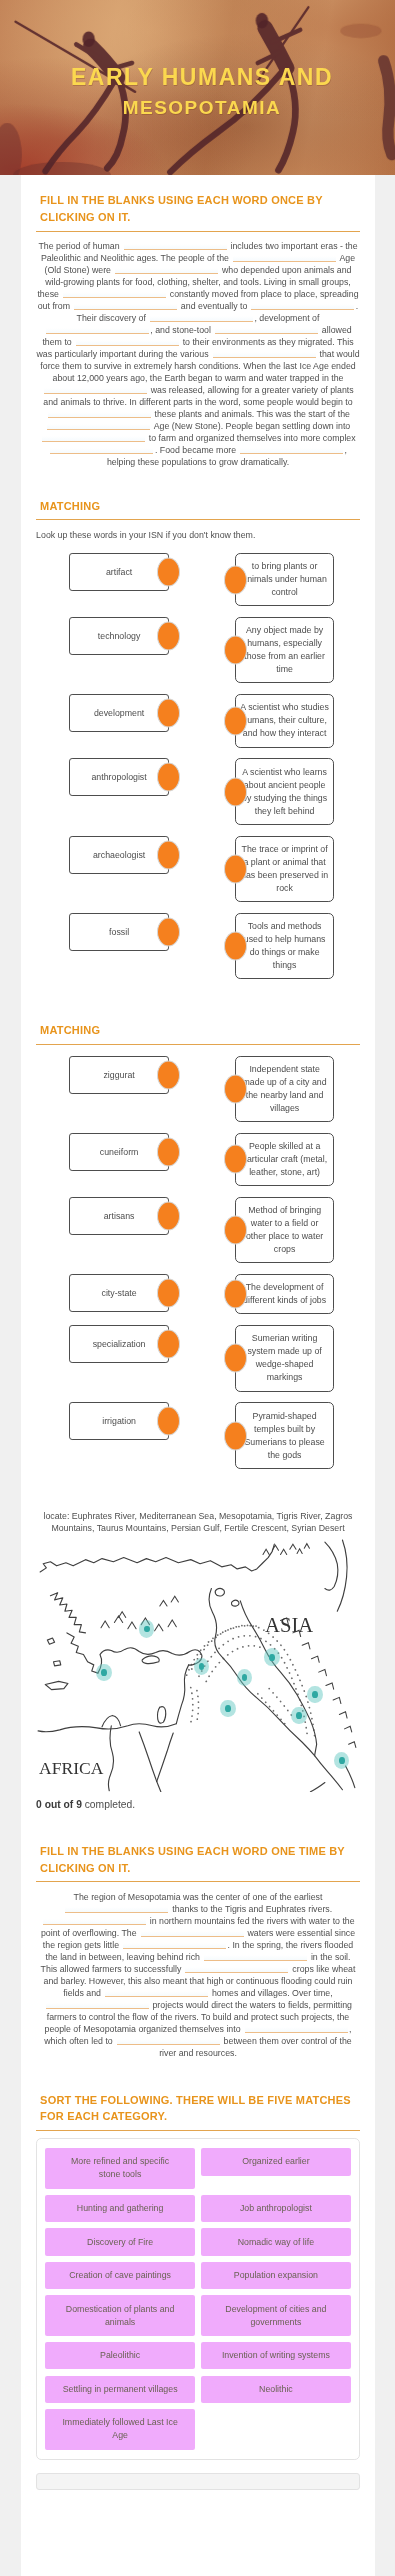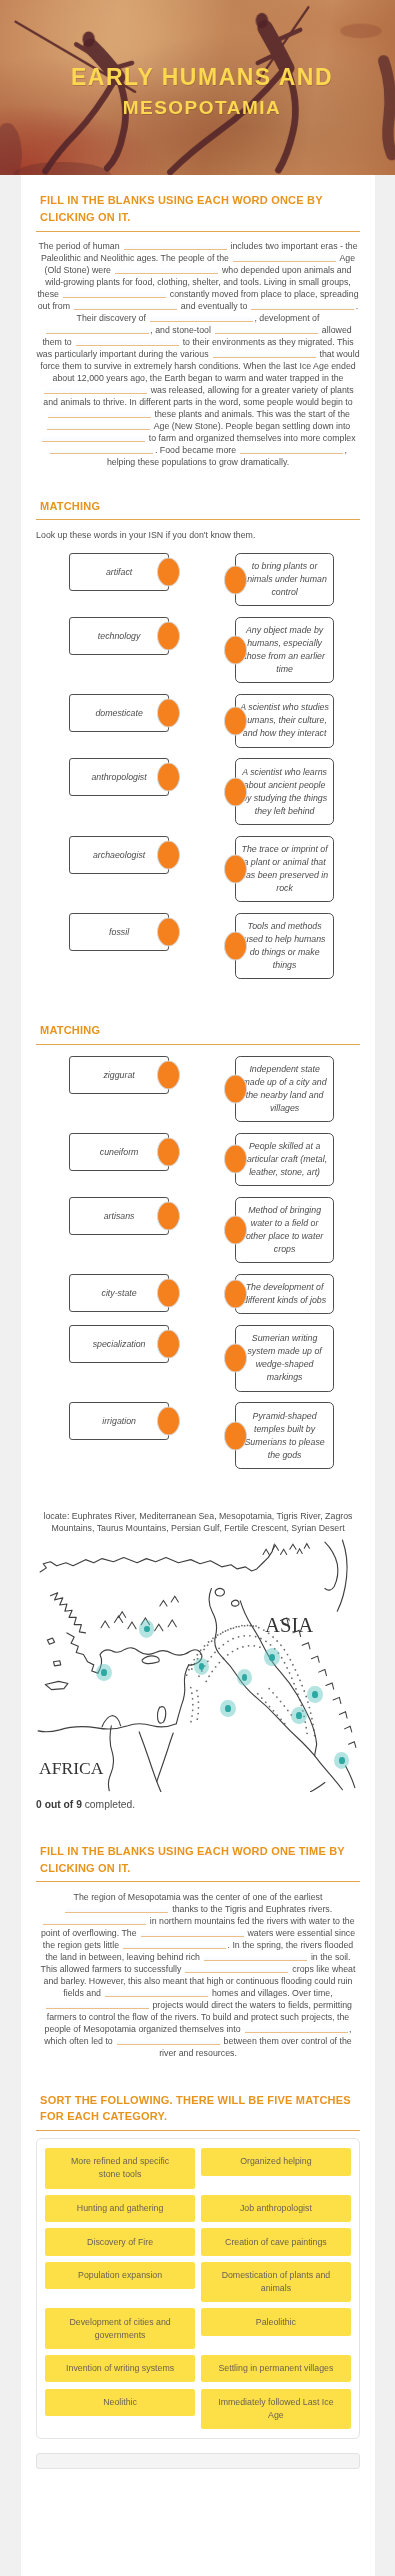--- a/index.html
+++ b/index.html
@@ -44,21 +44,21 @@
   .blank{
     display:inline-block;width:103px;height:6.7px;margin:0 1.5px;
     border-bottom:1px solid #EDBD88;vertical-align:-1px;
     background:linear-gradient(to top, rgba(240,248,252,.6), rgba(255,255,255,0) 70%);
   }
   
   .m-heading{margin-top:30px;}
   .m2-heading{margin-top:43px;}
   .intro{font-size:8.8px;line-height:14.4px;margin:7.2px 0 6.2px;}
   .match-rows{padding-left:33px;}
-  .match-row{display:flex;align-items:flex-start;margin-top:10.8px;font-style:italic;}
+  .match-row{display:flex;align-items:flex-start;margin-top:10.8px;}
   .term-box{
     position:relative;width:98px;height:36px;flex:0 0 98px;
     border:0.5px solid #4d4d4d;border-radius:3.1px;background:#fff;
     display:flex;align-items:center;justify-content:center;
     font-size:8.8px;color:#4d4d4d;text-align:center;
   }
   .def-box{
     position:relative;width:99px;margin-left:66px;box-sizing:border-box;
     border:0.5px solid #4d4d4d;border-radius:5.2px;background:#fff;
     padding:6.2px 4.1px;font-size:8.8px;line-height:13px;color:#4d4d4d;text-align:center;
@@ -86,21 +86,21 @@
   .progress b{color:#3b3b3b;}
   .f2-heading{margin-top:33px;}
   .sort-heading{margin-top:33px;}
   
   .sort-card{
     border:0.5px solid #E3E3E3;border-radius:5.2px;background:#fff;
     padding:9.3px 8.2px;margin-top:7.2px;
   }
   .tiles{display:grid;grid-template-columns:1fr 1fr;gap:6.2px;align-items:start;}
   .tile{
-    background:#fde047;border-radius:2.1px;color:#6A6254;
+    background:#f0abfc;border-radius:2.1px;color:#6A6254;
     font-size:8.8px;line-height:13px;text-align:center;padding:7.2px 14.4px;
   }
   
   .zones-card{
     background:#F4F4F4;border:0.5px solid #E2E2E2;border-radius:3.1px;
     margin-top:13.4px;padding:5.2px 6.2px 9.3px;
   }
   .zones{display:flex;flex-wrap:wrap;column-gap:6.2px;}
   
   .map-label{font-family:"Liberation Serif", serif;fill:#333;}
@@ -165,21 +165,21 @@
           <span>technology</span>
           <span class="dot right"></span>
         </div>
         <div class="def-box">
           <span>Any object made by humans, especially those from an earlier time</span>
           <span class="dot left"></span>
         </div>
       </div>
       <div class="match-row">
         <div class="term-box">
-          <span>domesticate</span>
+          <span>development</span>
           <span class="dot right"></span>
         </div>
         <div class="def-box">
           <span>A scientist who studies humans, their culture, and how they interact</span>
           <span class="dot left"></span>
         </div>
       </div>
       <div class="match-row">
         <div class="term-box">
           <span>anthropologist</span>
@@ -387,24 +387,25 @@
   <h2 class="sec-heading f2-heading">FILL IN THE BLANKS USING EACH WORD ONE TIME BY CLICKING ON IT.</h2>
   <hr class="divider">
   <p class="para">The region of Mesopotamia was the center of one of the earliest <span class="blank"></span> thanks to the Tigris and Euphrates rivers. <span class="blank"></span> in northern mountains fed the rivers with water to the point of overflowing. The <span class="blank"></span> waters were essential since the region gets little <span class="blank"></span>. In the spring, the rivers flooded the land in between, leaving behind rich <span class="blank"></span> in the soil. This allowed farmers to successfully <span class="blank"></span> crops like wheat and barley. However, this also meant that high or continuous flooding could ruin fields and <span class="blank"></span> homes and villages. Over time, <span class="blank"></span> projects would direct the waters to fields, permitting farmers to control the flow of the rivers. To build and protect such projects, the people of Mesopotamia organized themselves into <span class="blank"></span>, which often led to <span class="blank"></span> between them over control of the river and resources.</p>
 
   <h2 class="sec-heading sort-heading">SORT THE FOLLOWING.  THERE WILL BE FIVE MATCHES FOR EACH CATEGORY.</h2>
   <hr class="divider">
   <div class="sort-card">
     <div class="tiles">
 
     <div class="tile">More refined and specific stone tools</div>
-        <div class="tile">Organized helping</div>
+        <div class="tile">Organized earlier</div>
         <div class="tile">Hunting and gathering</div>
         <div class="tile">Job anthropologist</div>
         <div class="tile">Discovery of Fire</div>
+        <div class="tile">Nomadic way of life</div>
         <div class="tile">Creation of cave paintings</div>
         <div class="tile">Population expansion</div>
         <div class="tile">Domestication of plants and animals</div>
         <div class="tile">Development of cities and governments</div>
         <div class="tile">Paleolithic</div>
         <div class="tile">Invention of writing systems</div>
         <div class="tile">Settling in permanent villages</div>
         <div class="tile">Neolithic</div>
         <div class="tile">Immediately followed Last Ice Age</div>
       </div>

